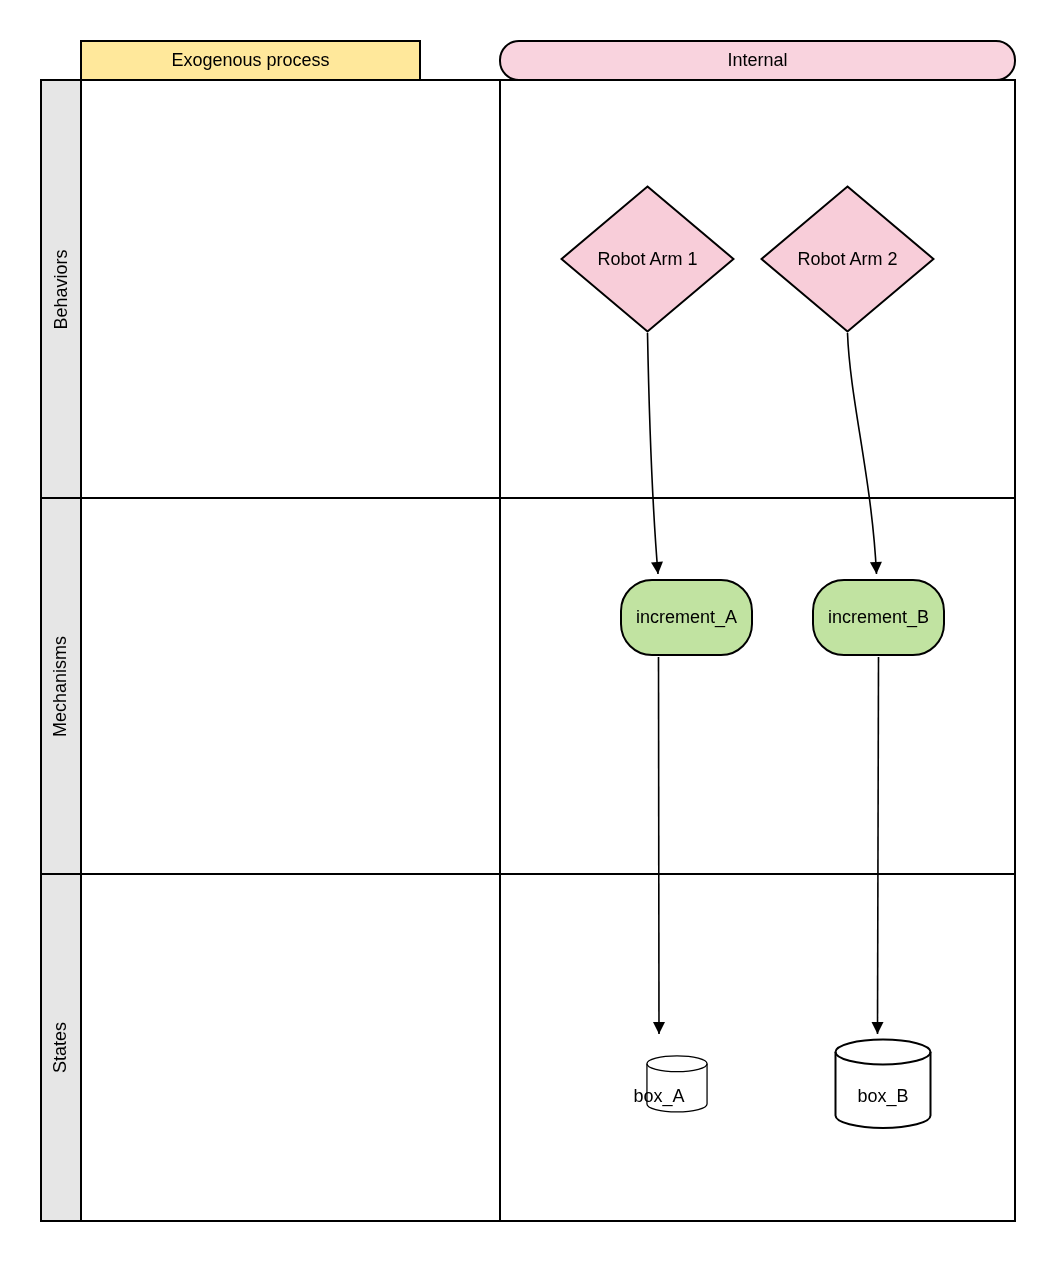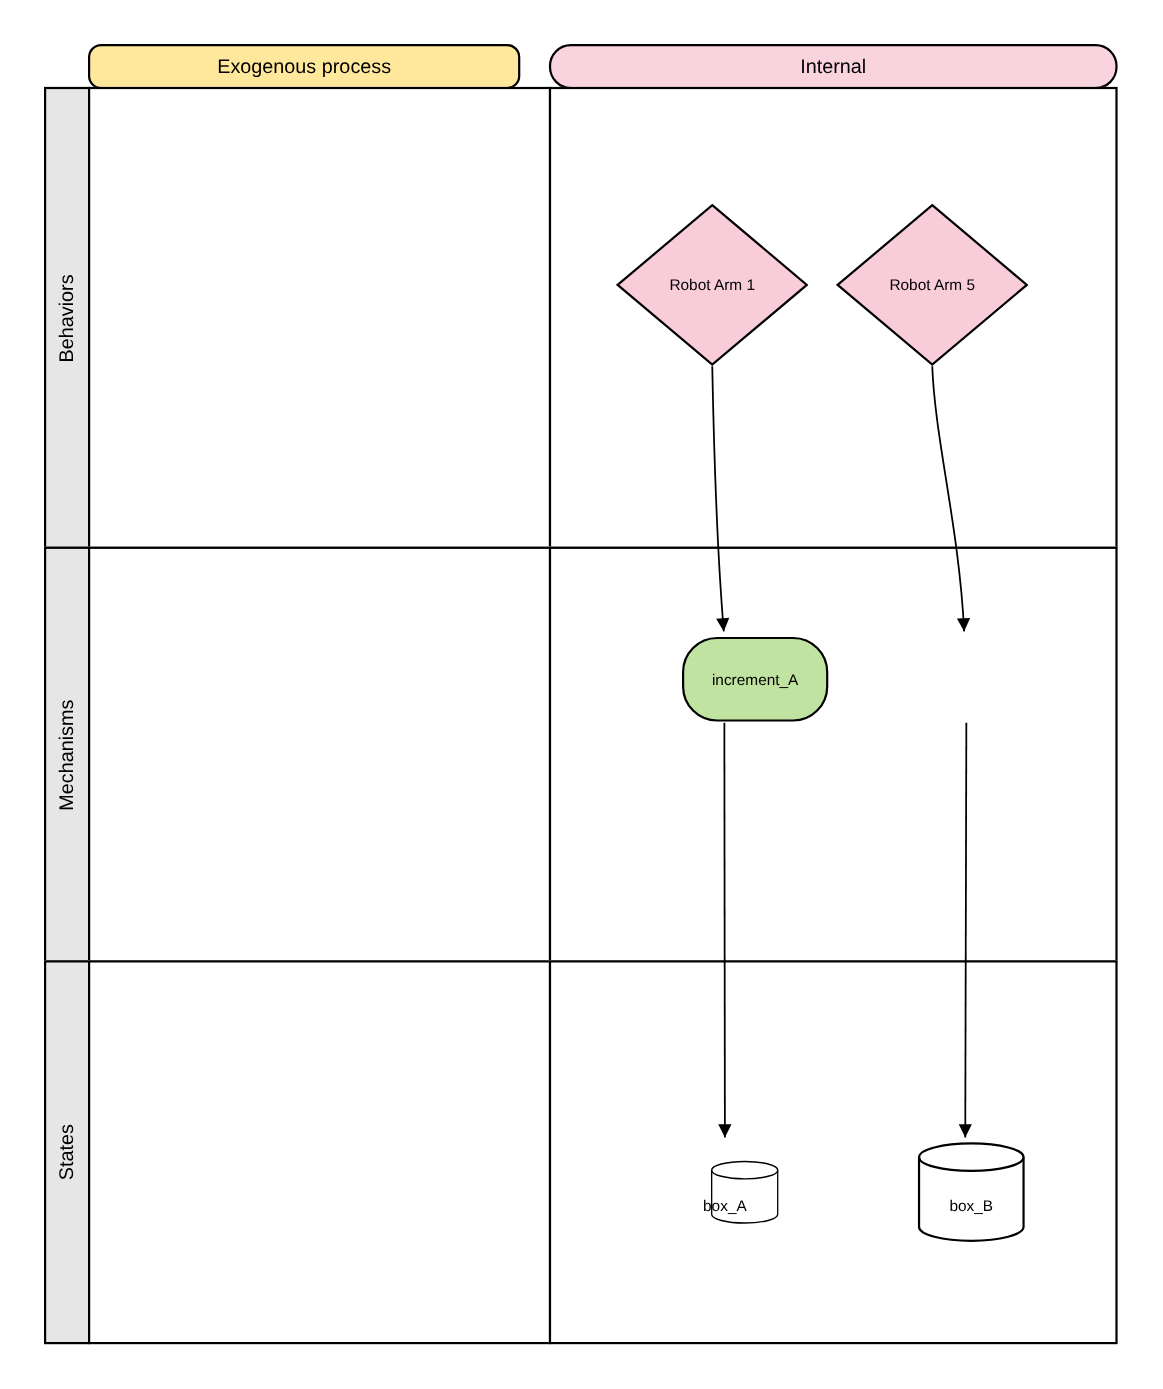--- a/index.html
+++ b/index.html
@@ -37,21 +37,21 @@
     white-space: nowrap;
     font-size: 18px;
   }
   .node { position: absolute; box-sizing: border-box; }
   .node .label {
     position: absolute;
     inset: 0;
     display: flex;
     align-items: center;
     justify-content: center;
-    font-size: 14px;
+    font-size: 18px;
     text-align: center;
   }
   .diamond svg { display: block; width: 100%; height: 100%; }
   .diamond polygon {
     fill: var(--pink-node, #F8CDD9);
     stroke: var(--stroke, #000);
     stroke-width: 2;
   }
   .rounded {
     border: 2px solid var(--stroke, #000);
@@ -75,21 +75,21 @@
     fill: none;
     stroke: var(--stroke, #000);
     stroke-width: 1.6;
   }
 </style>
 </head>
 <body>
 
 <div class="canvas">
 
-  <div class="cell header-cell header-yellow" style="left:80px; top:40px; width:393px; height:41px;border-radius:12px;">
+  <div class="cell header-cell header-yellow" style="left:80px; top:40px; width:341px; height:41px;">
     <span>Exogenous process</span>
   </div>
   <div class="cell header-cell header-pink" style="left:499px; top:40px; width:517px; height:41px;">
     <span>Internal</span>
   </div>
 
   <div class="cell rowlabel-cell" style="left:40px; top:79px; width:42px; height:420px;">
     <span>Behaviors</span>
   </div>
   <div class="cell rowlabel-cell" style="left:40px; top:497px; width:42px; height:378px;">
@@ -121,25 +121,28 @@
   <div class="node diamond" style="left:560px; top:185px; width:175px; height:148px;">
     <svg viewBox="0 0 175 148">
       <polygon points="87.5,1.5 173.5,74 87.5,146.5 1.5,74"></polygon>
     </svg>
     <div class="label">Robot Arm 1</div>
   </div>
   <div class="node diamond" style="left:760px; top:185px; width:175px; height:148px;">
     <svg viewBox="0 0 175 148">
       <polygon points="87.5,1.5 173.5,74 87.5,146.5 1.5,74"></polygon>
     </svg>
-    <div class="label">Robot Arm 5</div>
+    <div class="label">Robot Arm 2</div>
   </div>
 
   <div class="node rounded" style="left:620px; top:579px; width:133px; height:77px;">
     <div class="label">increment_A</div>
+  </div>
+  <div class="node rounded" style="left:812px; top:579px; width:133px; height:77px;">
+    <div class="label">increment_B</div>
   </div>
 
   <div class="node cylinder" style="left:610px; top:1038px; width:98px; height:92px;padding-left:36px;">
     <svg viewBox="0 0 98 92">
       <path d="M 1.5 14 A 47.5 12.5 0 0 1 96.5 14 L 96.5 77.5 A 47.5 12.5 0 0 1 1.5 77.5 Z"></path>
       <path class="rim" d="M 1.5 14 A 47.5 12.5 0 0 0 96.5 14"></path>
     </svg>
     <div class="label">box_A</div>
   </div>
   <div class="node cylinder" style="left:828px; top:1038px; width:110px; height:92px;">

